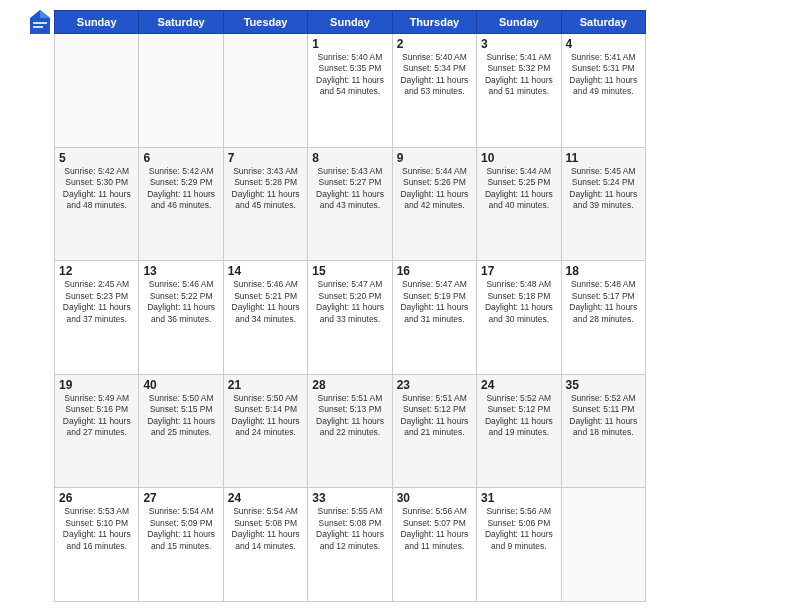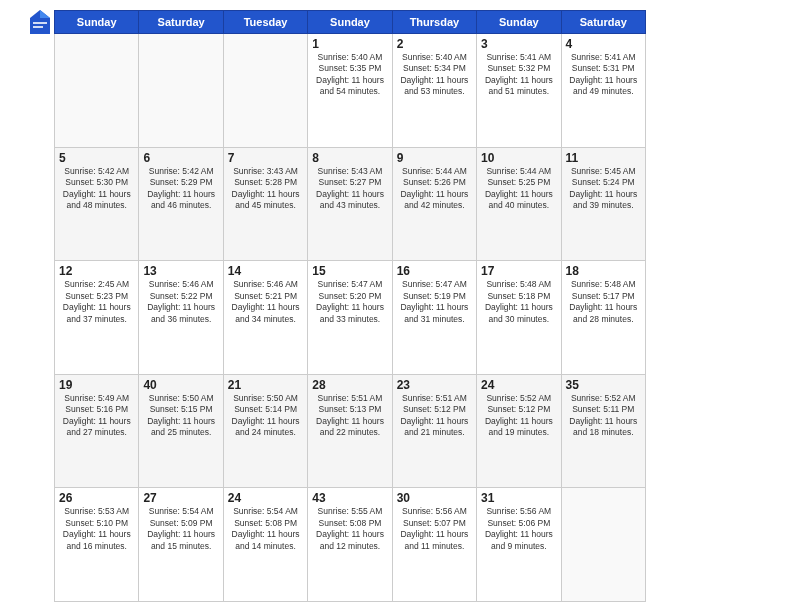--- a/index.html
+++ b/index.html
@@ -334,21 +334,21 @@
 and 15 minutes.</div>
           </td>
           <td>
             <span class="day-number">24</span>
             <div class="day-info">Sunrise: 5:54 AM
 Sunset: 5:08 PM
 Daylight: 11 hours
 and 14 minutes.</div>
           </td>
           <td>
-            <span class="day-number">43</span>
+            <span class="day-number">33</span>
             <div class="day-info">Sunrise: 5:55 AM
 Sunset: 5:08 PM
 Daylight: 11 hours
 and 12 minutes.</div>
           </td>
           <td>
             <span class="day-number">30</span>
             <div class="day-info">Sunrise: 5:56 AM
 Sunset: 5:07 PM
 Daylight: 11 hours

